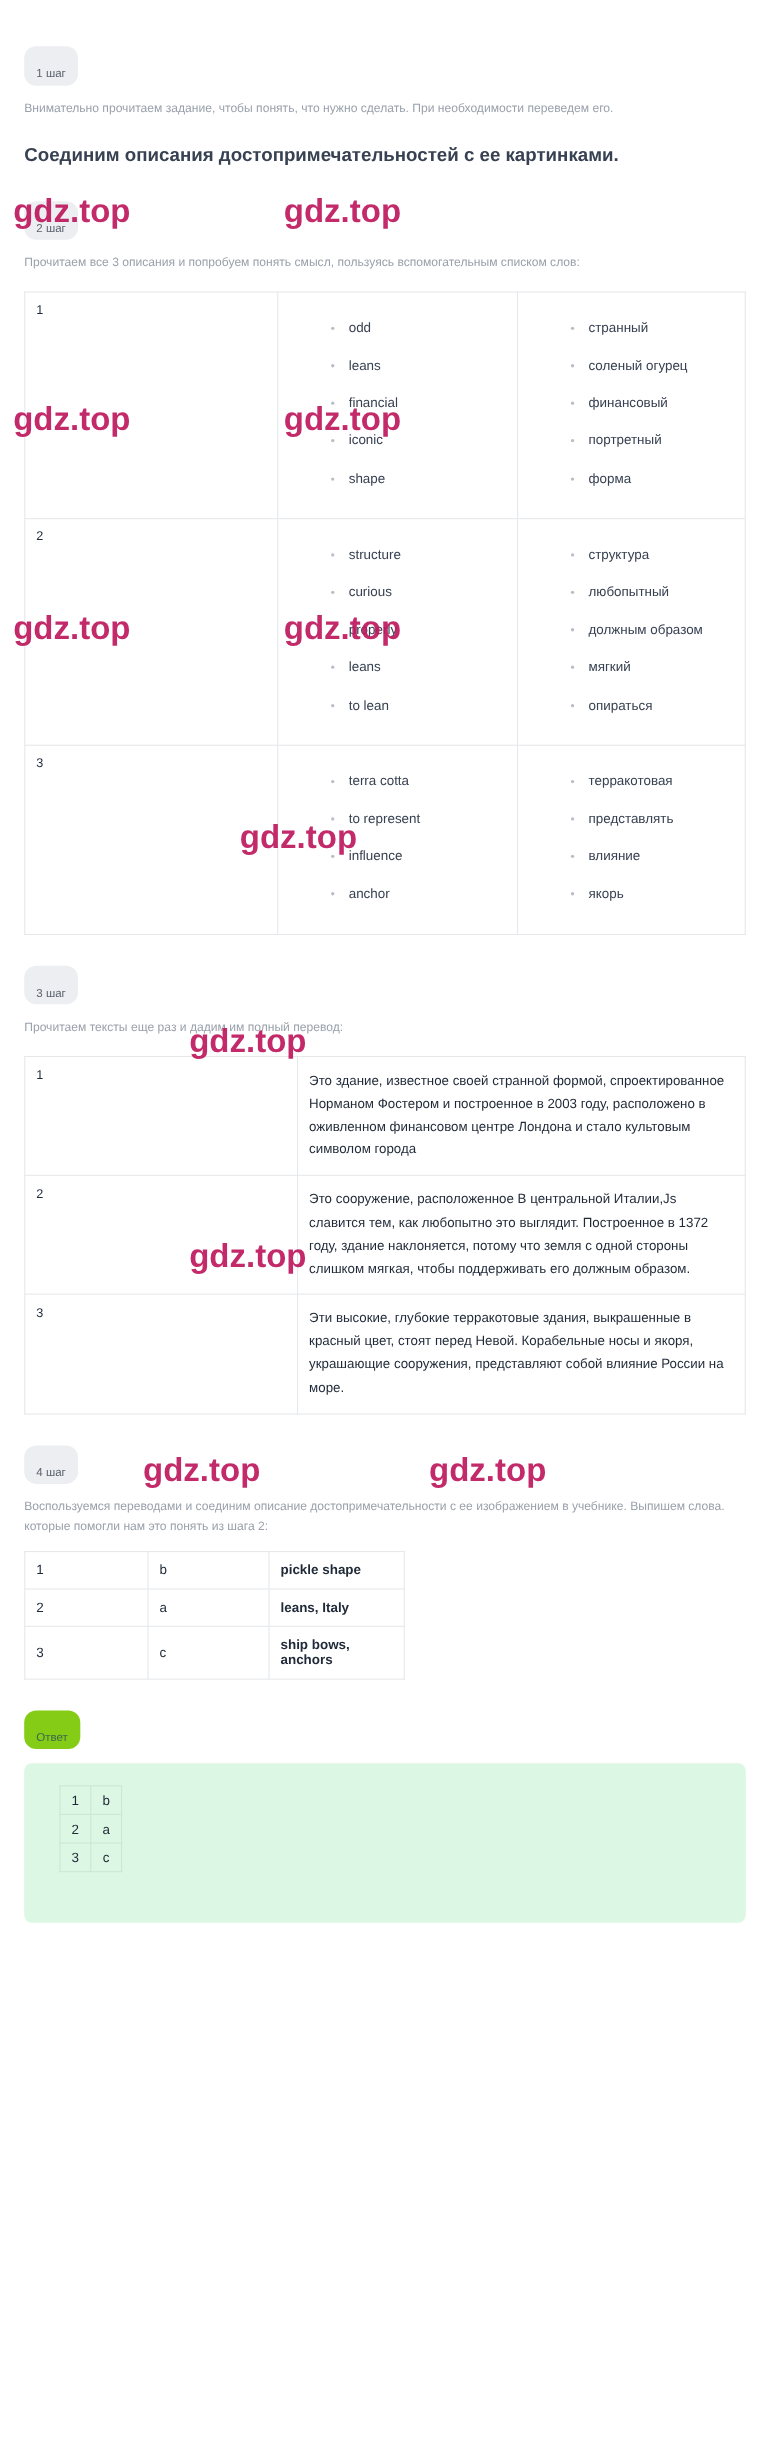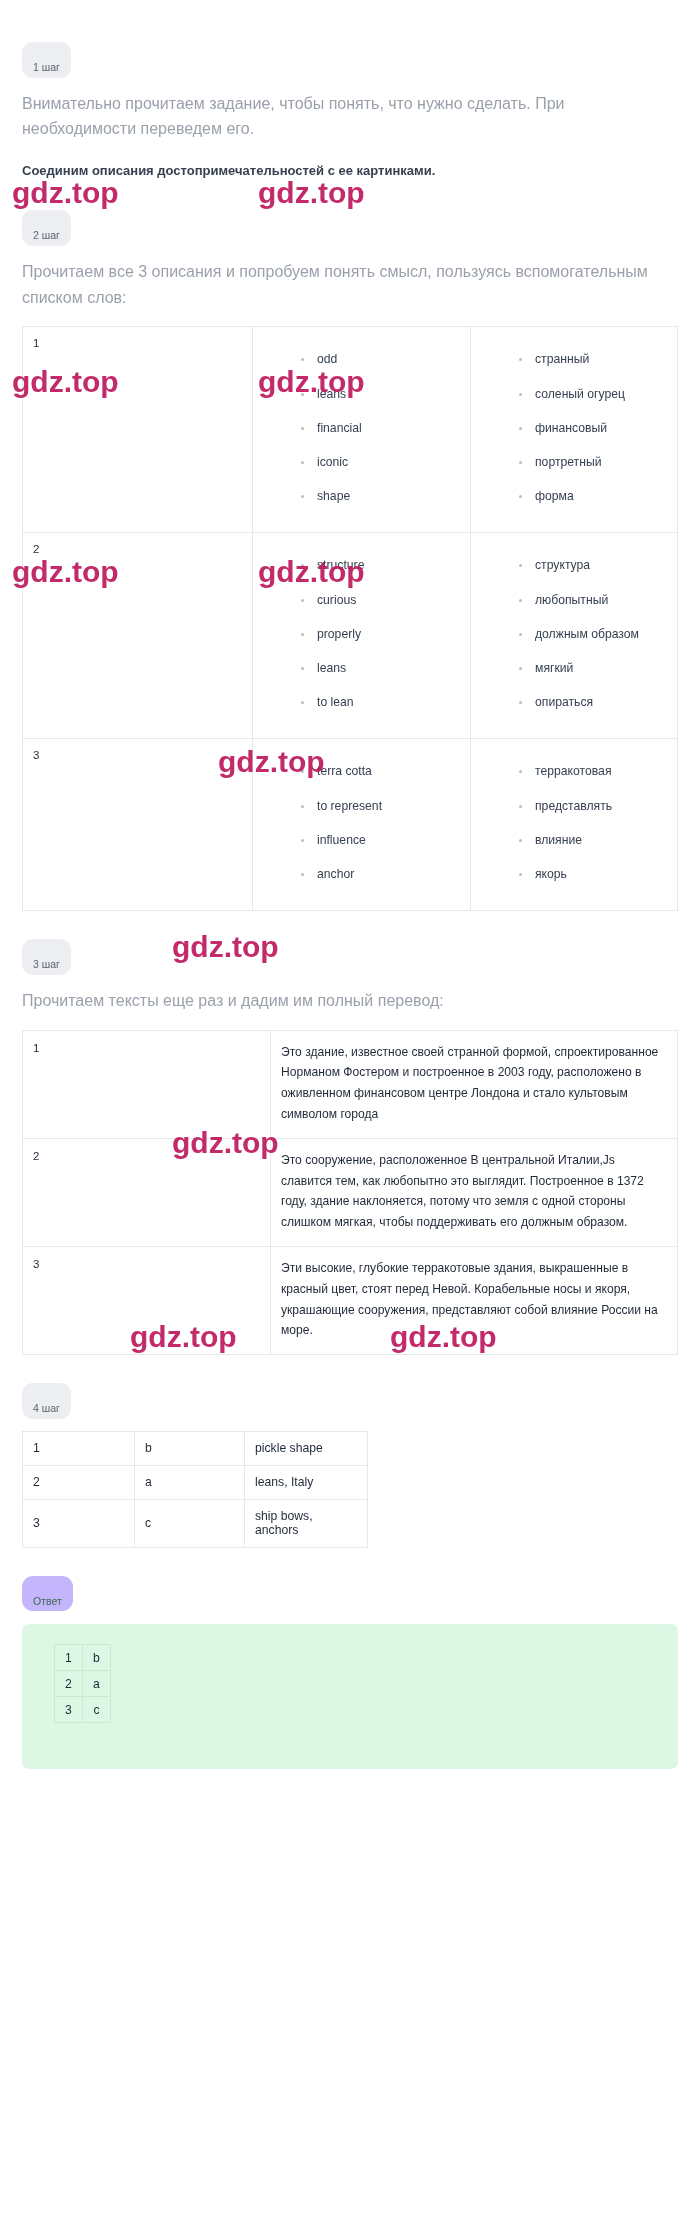--- a/index.html
+++ b/index.html
@@ -37,32 +37,32 @@
     display: inline-block;
     background: #eceef1;
     color: #5c636e;
     font-size: 10.5px;
     border-radius: 11px;
     padding: 20px 11px 5px 11px;
     margin-top: 28px;
     line-height: 1;
   }
   .step-badge.answer {
-    background: #c4b5fd;
+    background: #84cc16;
     color: #3a6b4c;
   }
   p.muted {
-    font-size: 16px;
+    font-size: 11px;
     line-height: 1.62;
     color: #9aa1ab;
     margin: 13px 0 0 0;
     max-width: 660px;
   }
   p.strong-line {
-    font-size: 13px;
+    font-size: 17px;
     line-height: 1.6;
     color: #374151;
     font-weight: bold;
     margin: 19px 0 0 0;
   }
   
   table.vocab {
     width: 100%;
     border-collapse: collapse;
     margin-top: 16px;
@@ -132,21 +132,21 @@
   }
   table.match td {
     border: 1px solid #e6e8ec;
     font-size: 12.2px;
     color: #1f2937;
     padding: 9px 10px 10px 10px;
     height: 25px;
   }
   table.match td.c1 { width: 112px; }
   table.match td.c2 { width: 110px; }
-  table.match td.c3 { width: 123px; }
+  table.match td.c3 { width: 123px; font-weight: bold; }
   
   .answer-box {
     margin-top: 13px;
     background: #ddf7e5;
     border-radius: 7px;
     padding: 20px 18px 26px 18px;
     min-height: 145px;
   }
   table.ans {
     border-collapse: collapse;
@@ -274,20 +274,21 @@
         <tr>
           <td class="num">3</td>
           <td class="body">Эти высокие, глубокие терракотовые здания, выкрашенные в красный цвет, стоят перед Невой. Корабельные носы и якоря, украшающие сооружения, представляют собой влияние России на море.</td>
         </tr>
       </tbody>
     </table>
   </div>
 
   <div>
     <span class="step-badge">4 шаг</span>
+    <p class="muted">Воспользуемся переводами и соединим описание достопримечательности с ее изображением в учебнике. Выпишем слова. которые помогли нам это понять из шага 2:</p>
 
     <table class="match">
       <tbody>
         <tr>
           <td class="c1">1</td>
           <td class="c2">b</td>
           <td class="c3">pickle shape</td>
         </tr>
         <tr>
           <td class="c1">2</td>

